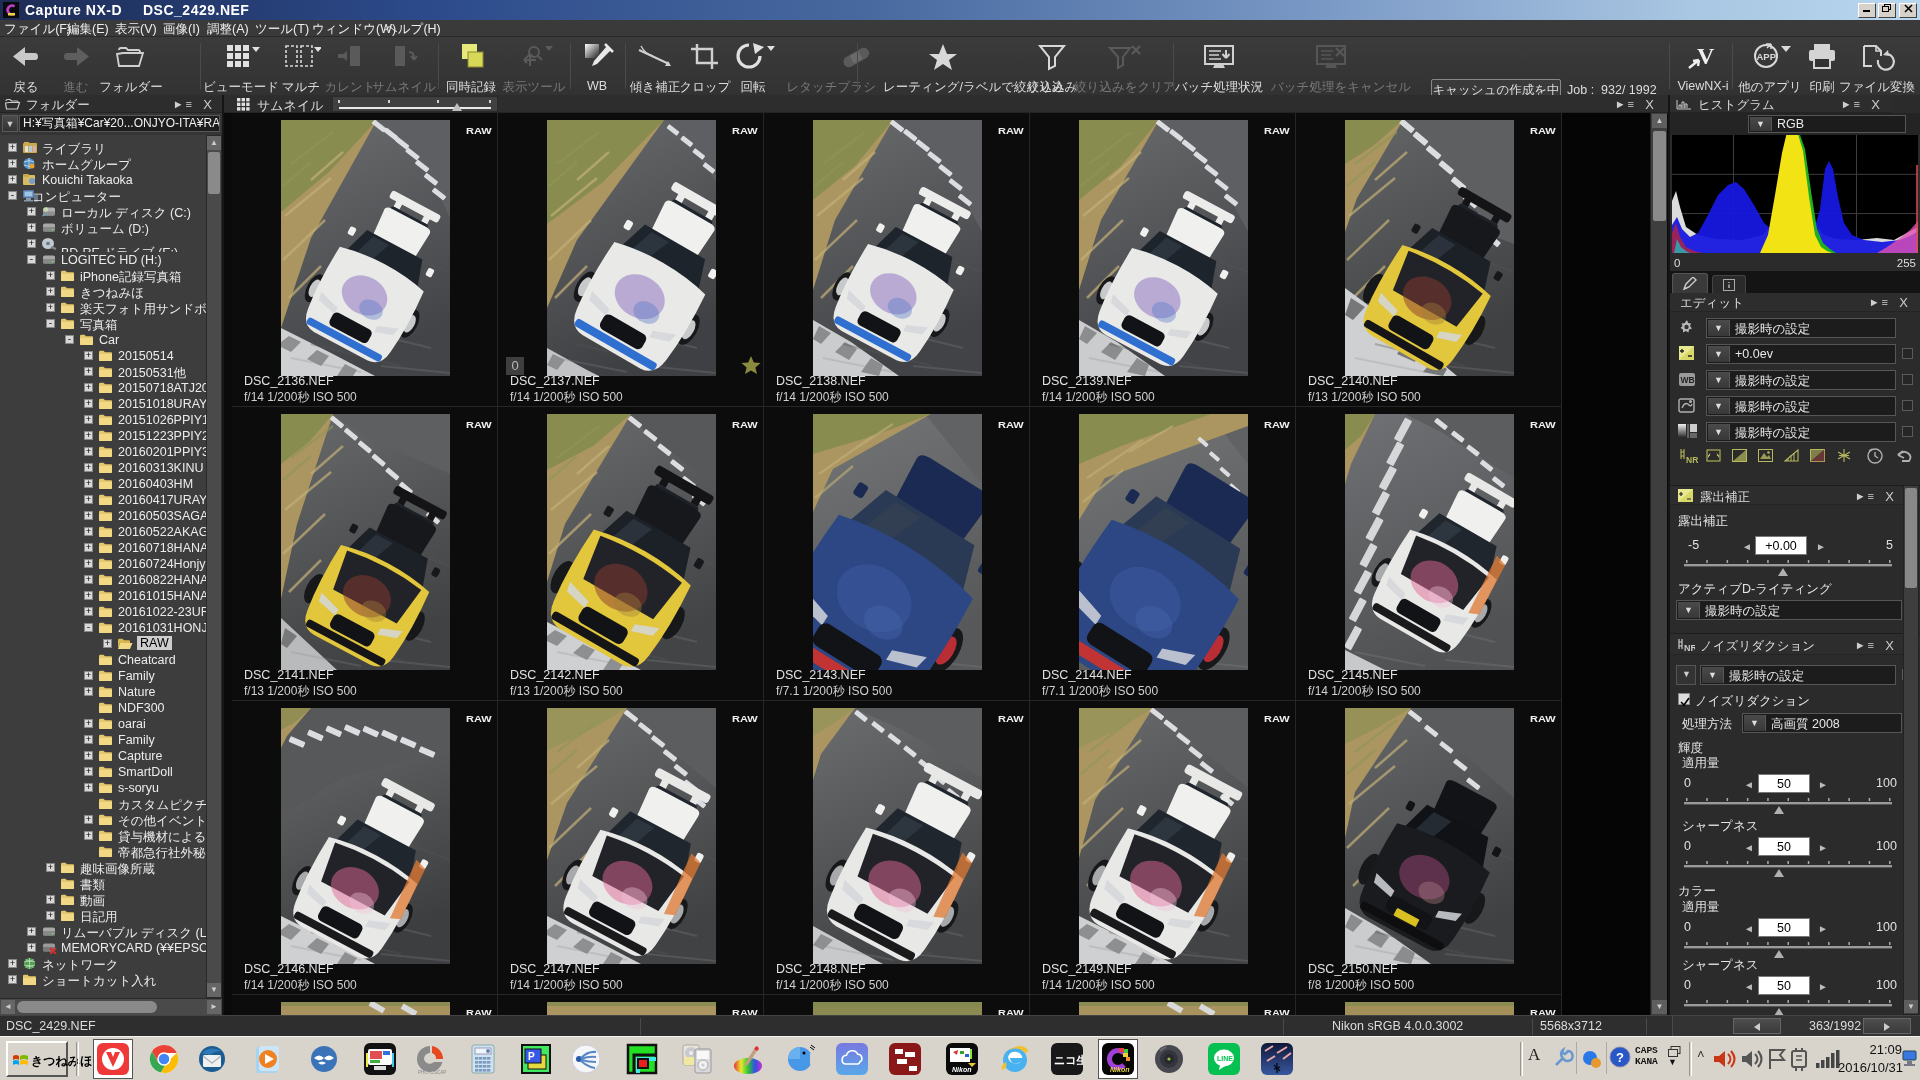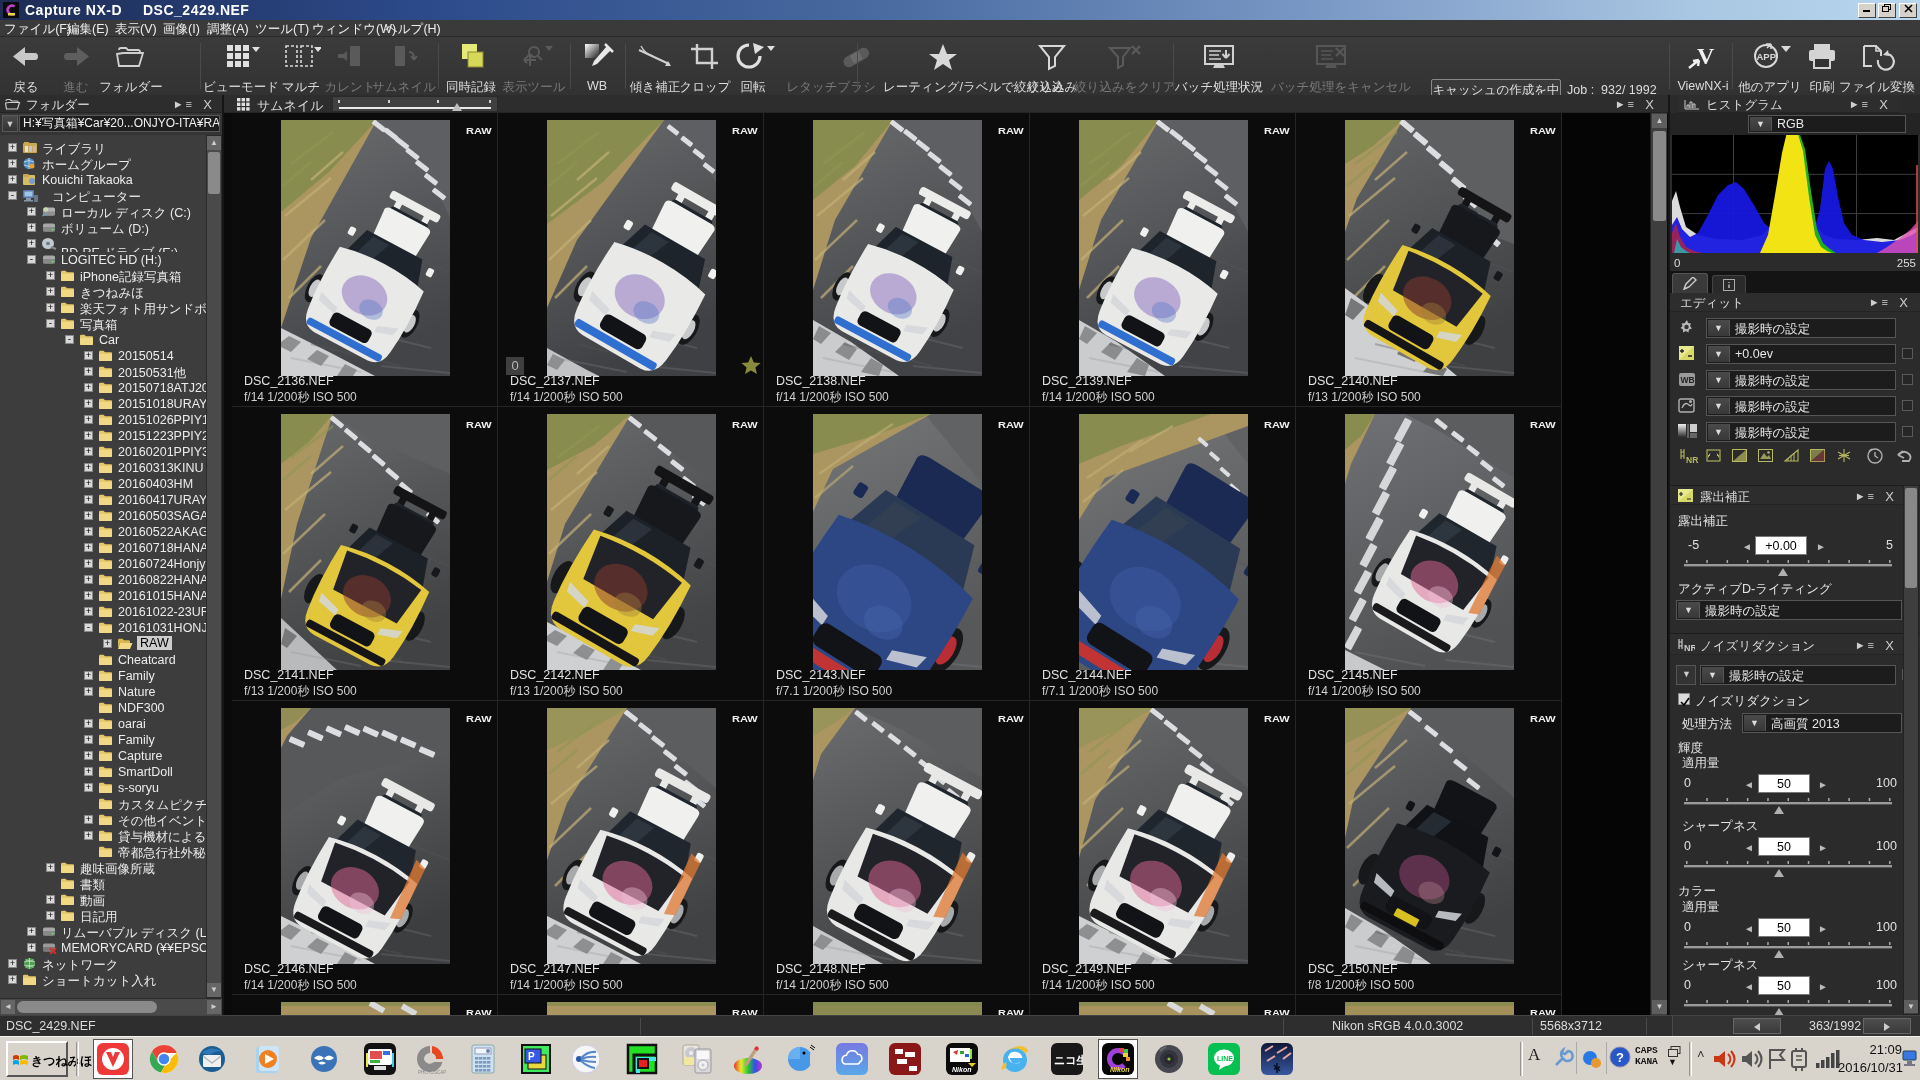--- a/index.html
+++ b/index.html
@@ -302,21 +302,21 @@
     </div>
     <div class="treerow" style="left:0;top:93px;width:206px;overflow:hidden">
       <div class="exp" style="left:8px;top:3px">-</div>
       <span style="position:absolute;left:22px;top:1px"><svg width="16" height="13" viewBox="0 0 16 13">
           <rect x="1" y="1" width="11" height="8" rx="1" fill="#5878a8"></rect>
           <rect x="2.5" y="2.5" width="8" height="5" fill="#9ec4e8"></rect>
           <rect x="4" y="9" width="5" height="2" fill="#8898a8"></rect>
           <rect x="2" y="11" width="9" height="1.5" fill="#8898a8"></rect>
           <rect x="12" y="6" width="4" height="7" rx="0.5" fill="#687888"></rect>
         </svg></span>
-      <span style="position:absolute;left:52px;top:1px">コンピューター</span>
+      <span style="position:absolute;left:32px;top:1px">コンピューター</span>
     </div>
     <div class="treerow" style="left:0;top:109px;width:206px;overflow:hidden">
       <div class="exp" style="left:27px;top:3px">+</div>
       <span style="position:absolute;left:41px;top:1px"><svg width="16" height="13" viewBox="0 0 16 13">
           <path d="M2 4 Q2 2.5 4 2.5 L12 2.5 Q14 2.5 14 4 L14 9 Q14 10.5 12 10.5 L4 10.5 Q2 10.5 2 9 Z" fill="#b0b0b0"></path>
           <path d="M2 6.5 L14 6.5 L14 9 Q14 10.5 12 10.5 L4 10.5 Q2 10.5 2 9 Z" fill="#909090"></path>
           <circle cx="5" cy="4.5" r="2.2" fill="#c8d8b0"></circle>
           <path d="M1 11 l5 -2" stroke="#70a0d0" stroke-width="1"></path>
         </svg></span>
       <span style="position:absolute;left:61px;top:1px">ローカル ディスク (C:)</span>
@@ -1767,21 +1767,21 @@
     <div style="position:absolute;left:8px;top:605px;width:1330px;height:1px;background:#262626"></div>
     <div style="position:absolute;left:8px;top:899px;width:1330px;height:1px;background:#262626"></div>
     <div style="position:absolute;left:1338px;top:18px;width:88px;height:902px;background:#050505"></div>
     <div style="position:absolute;left:1426px;top:18px;width:17px;height:902px;background:#3e3e3e;border-left:1px solid #222">
       <div style="position:absolute;left:1px;top:1px;width:15px;height:14px;background:#5e5e5e;color:#ccc;font-size:8px;text-align:center;line-height:14px">▲</div>
       <div style="position:absolute;left:2px;top:18px;width:13px;height:90px;background:#8a8a8a;border-radius:2px"></div>
       <div style="position:absolute;left:1px;bottom:1px;width:15px;height:14px;background:#5e5e5e;color:#ccc;font-size:8px;text-align:center;line-height:14px">▼</div>
     </div>
   </div>
 <div id="rightpanel">
-    <div class="phead" style="position:absolute;left:8px;top:0;width:222px;height:18px">
+    <div class="phead" style="position:absolute;left:0;top:0;width:222px;height:18px">
       <svg style="position:absolute;left:6px;top:3px" width="16" height="12">
         <path d="M1 11 L1 2 M1 11 L15 11 M3 10 L3 7 L5 7 L5 10 M6 10 L6 4 L8 4 L8 10 M9 10 L9 6 L11 6 L11 10" stroke="#ccc" stroke-width="1" fill="none"></path>
       </svg>
       <span style="position:absolute;left:28px;top:2px">ヒストグラム</span>
       <span class="phbtns" style="top:3px;right:30px">►≡</span>
       <span class="phbtns" style="right:10px;font-size:13px;top:2px">X</span>
     </div>
     <div style="position:absolute;left:0;top:18px;width:250px;height:22px;background:#242424">
       <div class="rfield" style="left:78px;top:2px;width:158px;height:18px">
         <div class="dd" style="height:14px;line-height:14px">▼</div>
@@ -1966,21 +1966,21 @@
       <span style="position:absolute;left:28px;top:2px">撮影時の設定</span>
     </div>
     <div class="rcheck" style="left:232px;top:574px"></div>
     <div style="position:absolute;left:8px;top:598px;width:12px;height:12px;background:#ddd;border:1px solid #888"><svg width="12" height="12">
         <path d="M2 6 L5 9 L10 2" stroke="#000" stroke-width="1.6" fill="none"></path>
       </svg></div>
     <span class="rlabel" style="left:25px;top:598px">ノイズリダクション</span>
     <span class="rlabel" style="left:12px;top:621px">処理方法</span>
     <div class="rfield" style="left:72px;top:618px;width:160px">
       <div class="dd">▼</div>
-      <span style="position:absolute;left:28px;top:2px">高画質 2013</span>
+      <span style="position:absolute;left:28px;top:2px">高画質 2008</span>
     </div>
     <span class="rlabel" style="left:8px;top:645px">輝度</span>
     <span class="rlabel" style="left:12px;top:660px">適用量</span>
     <span class="slider-num" style="left:14px;top:681px">0</span>
     <span class="arr" style="left:74px;top:684px">◄</span>
     <div class="slider-box" style="left:88px;top:679px">50</div>
     <span class="arr" style="left:148px;top:684px">►</span>
     <span class="slider-num" style="left:206px;top:681px">100</span>
     <div class="strack" style="left:14px;top:707px;width:208px"></div>
     <svg style="position:absolute;left:14px;top:701px" width="208" height="5">

